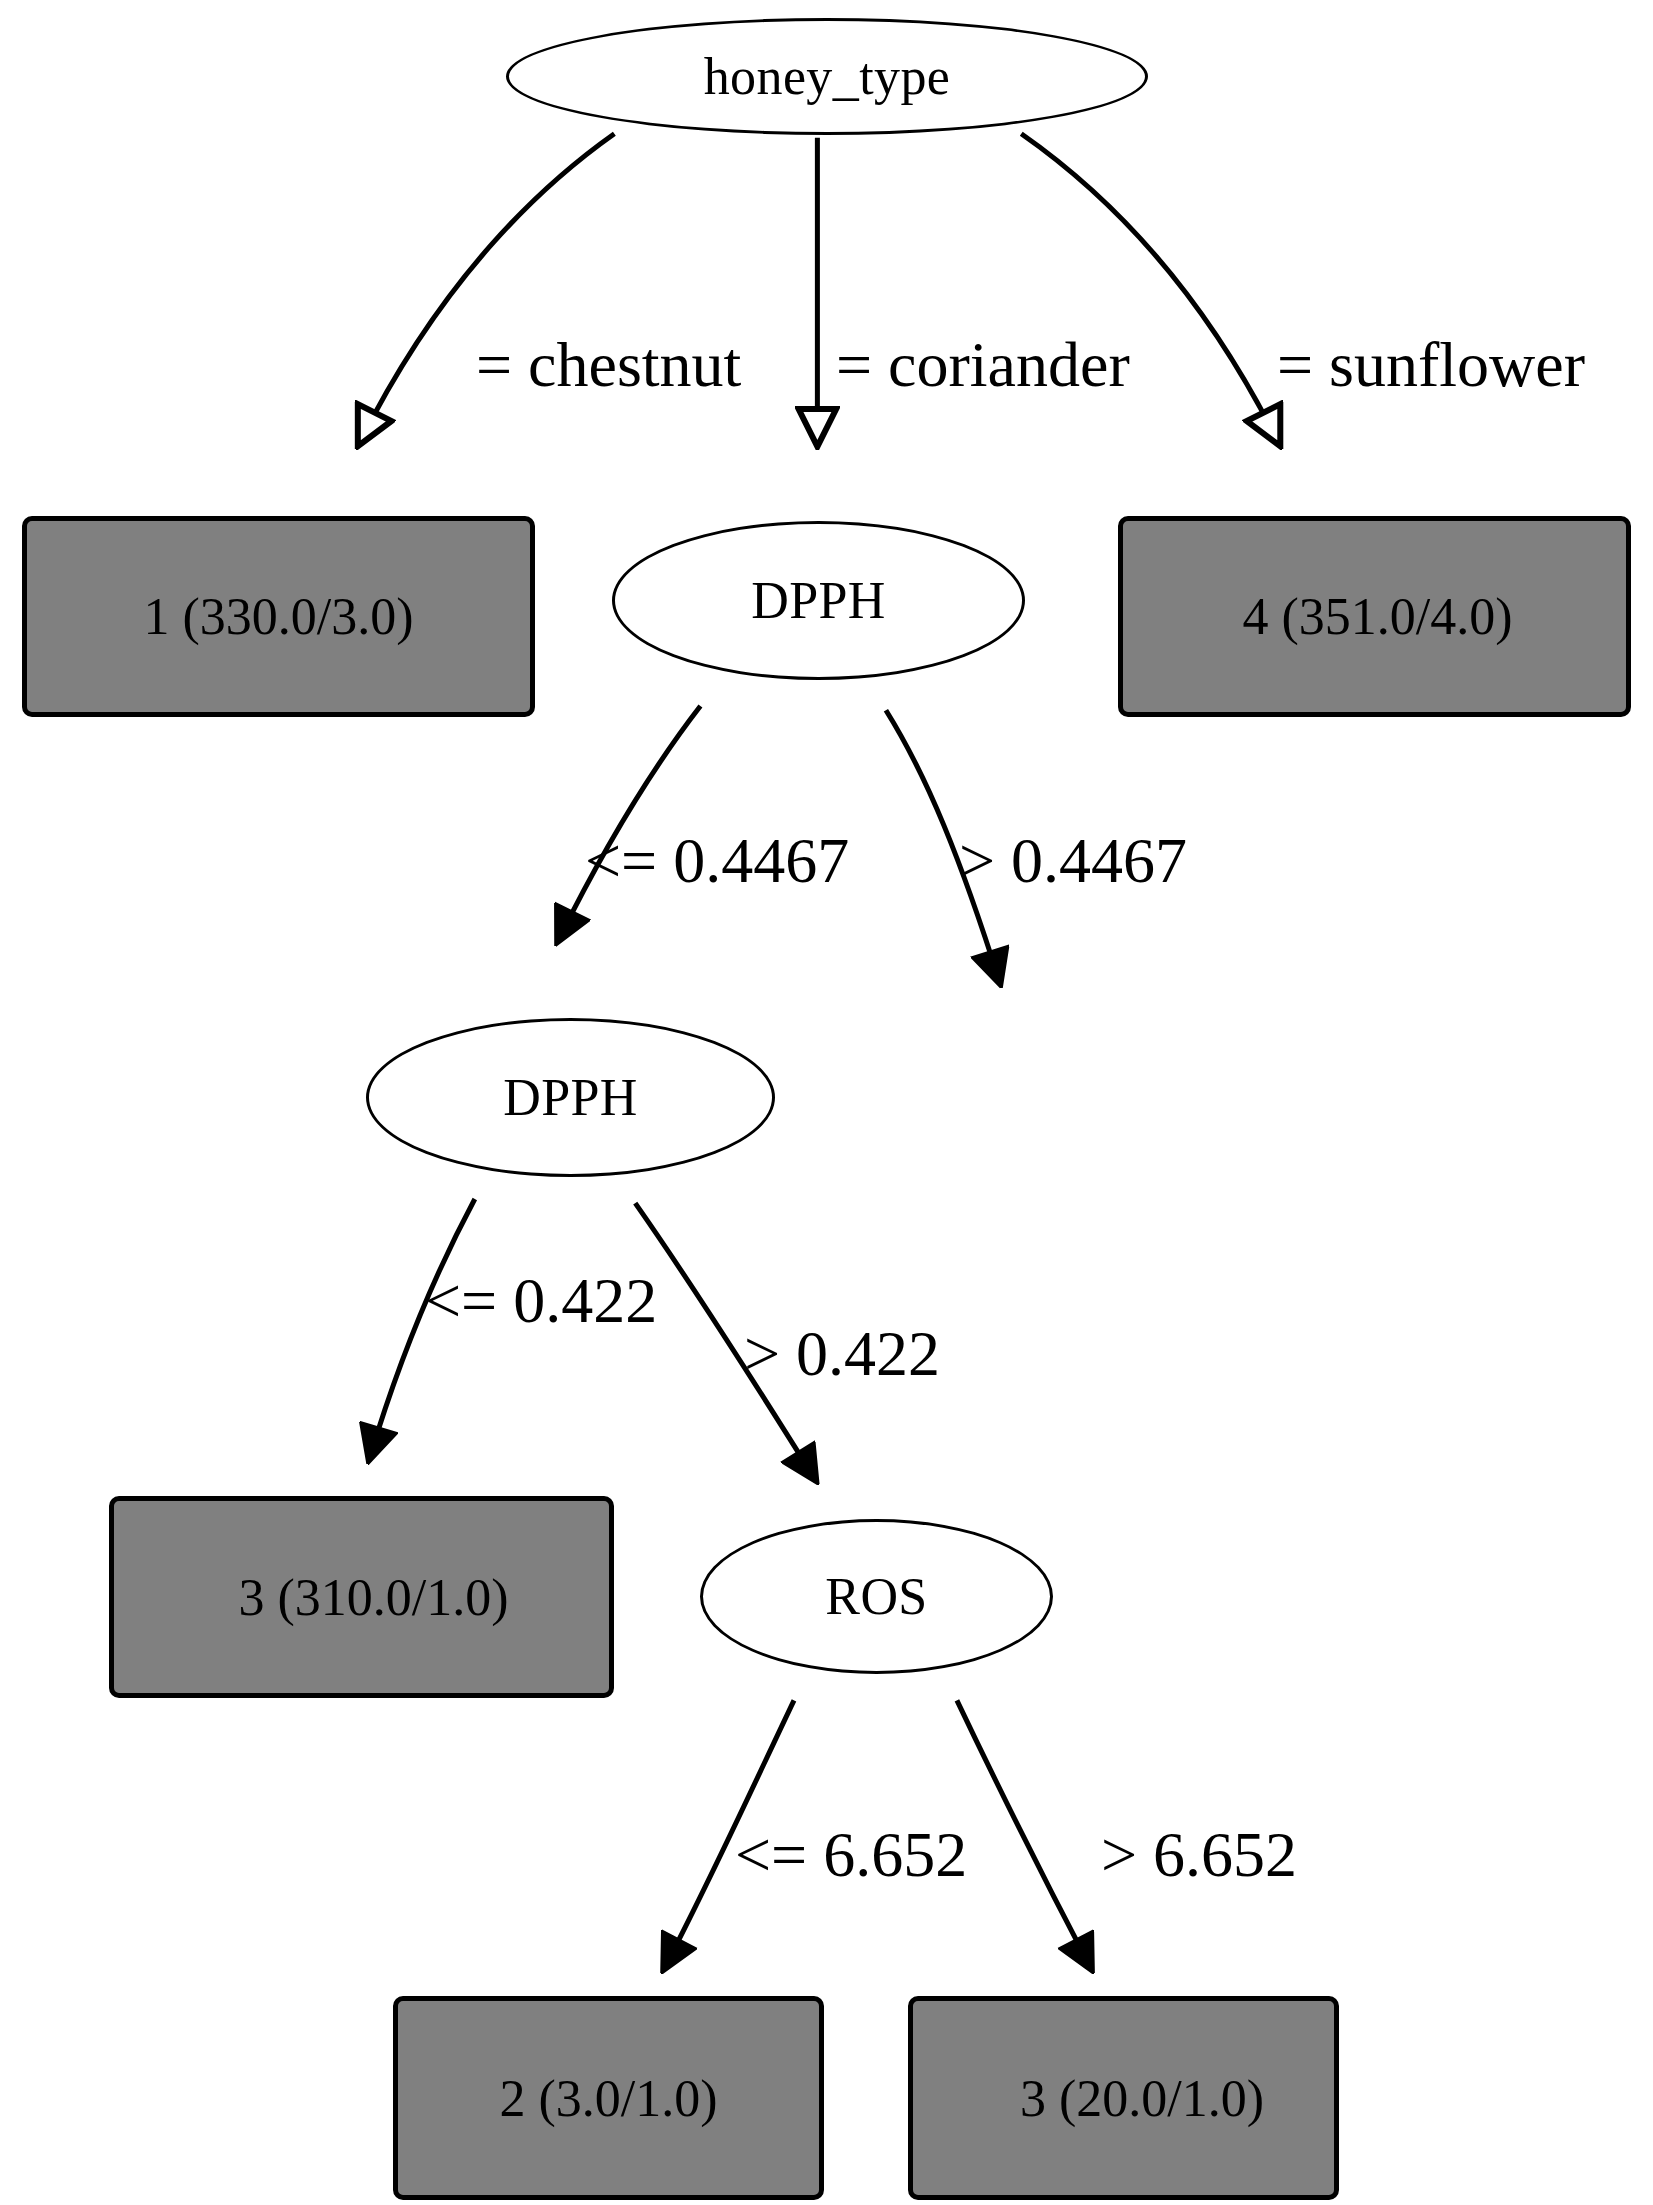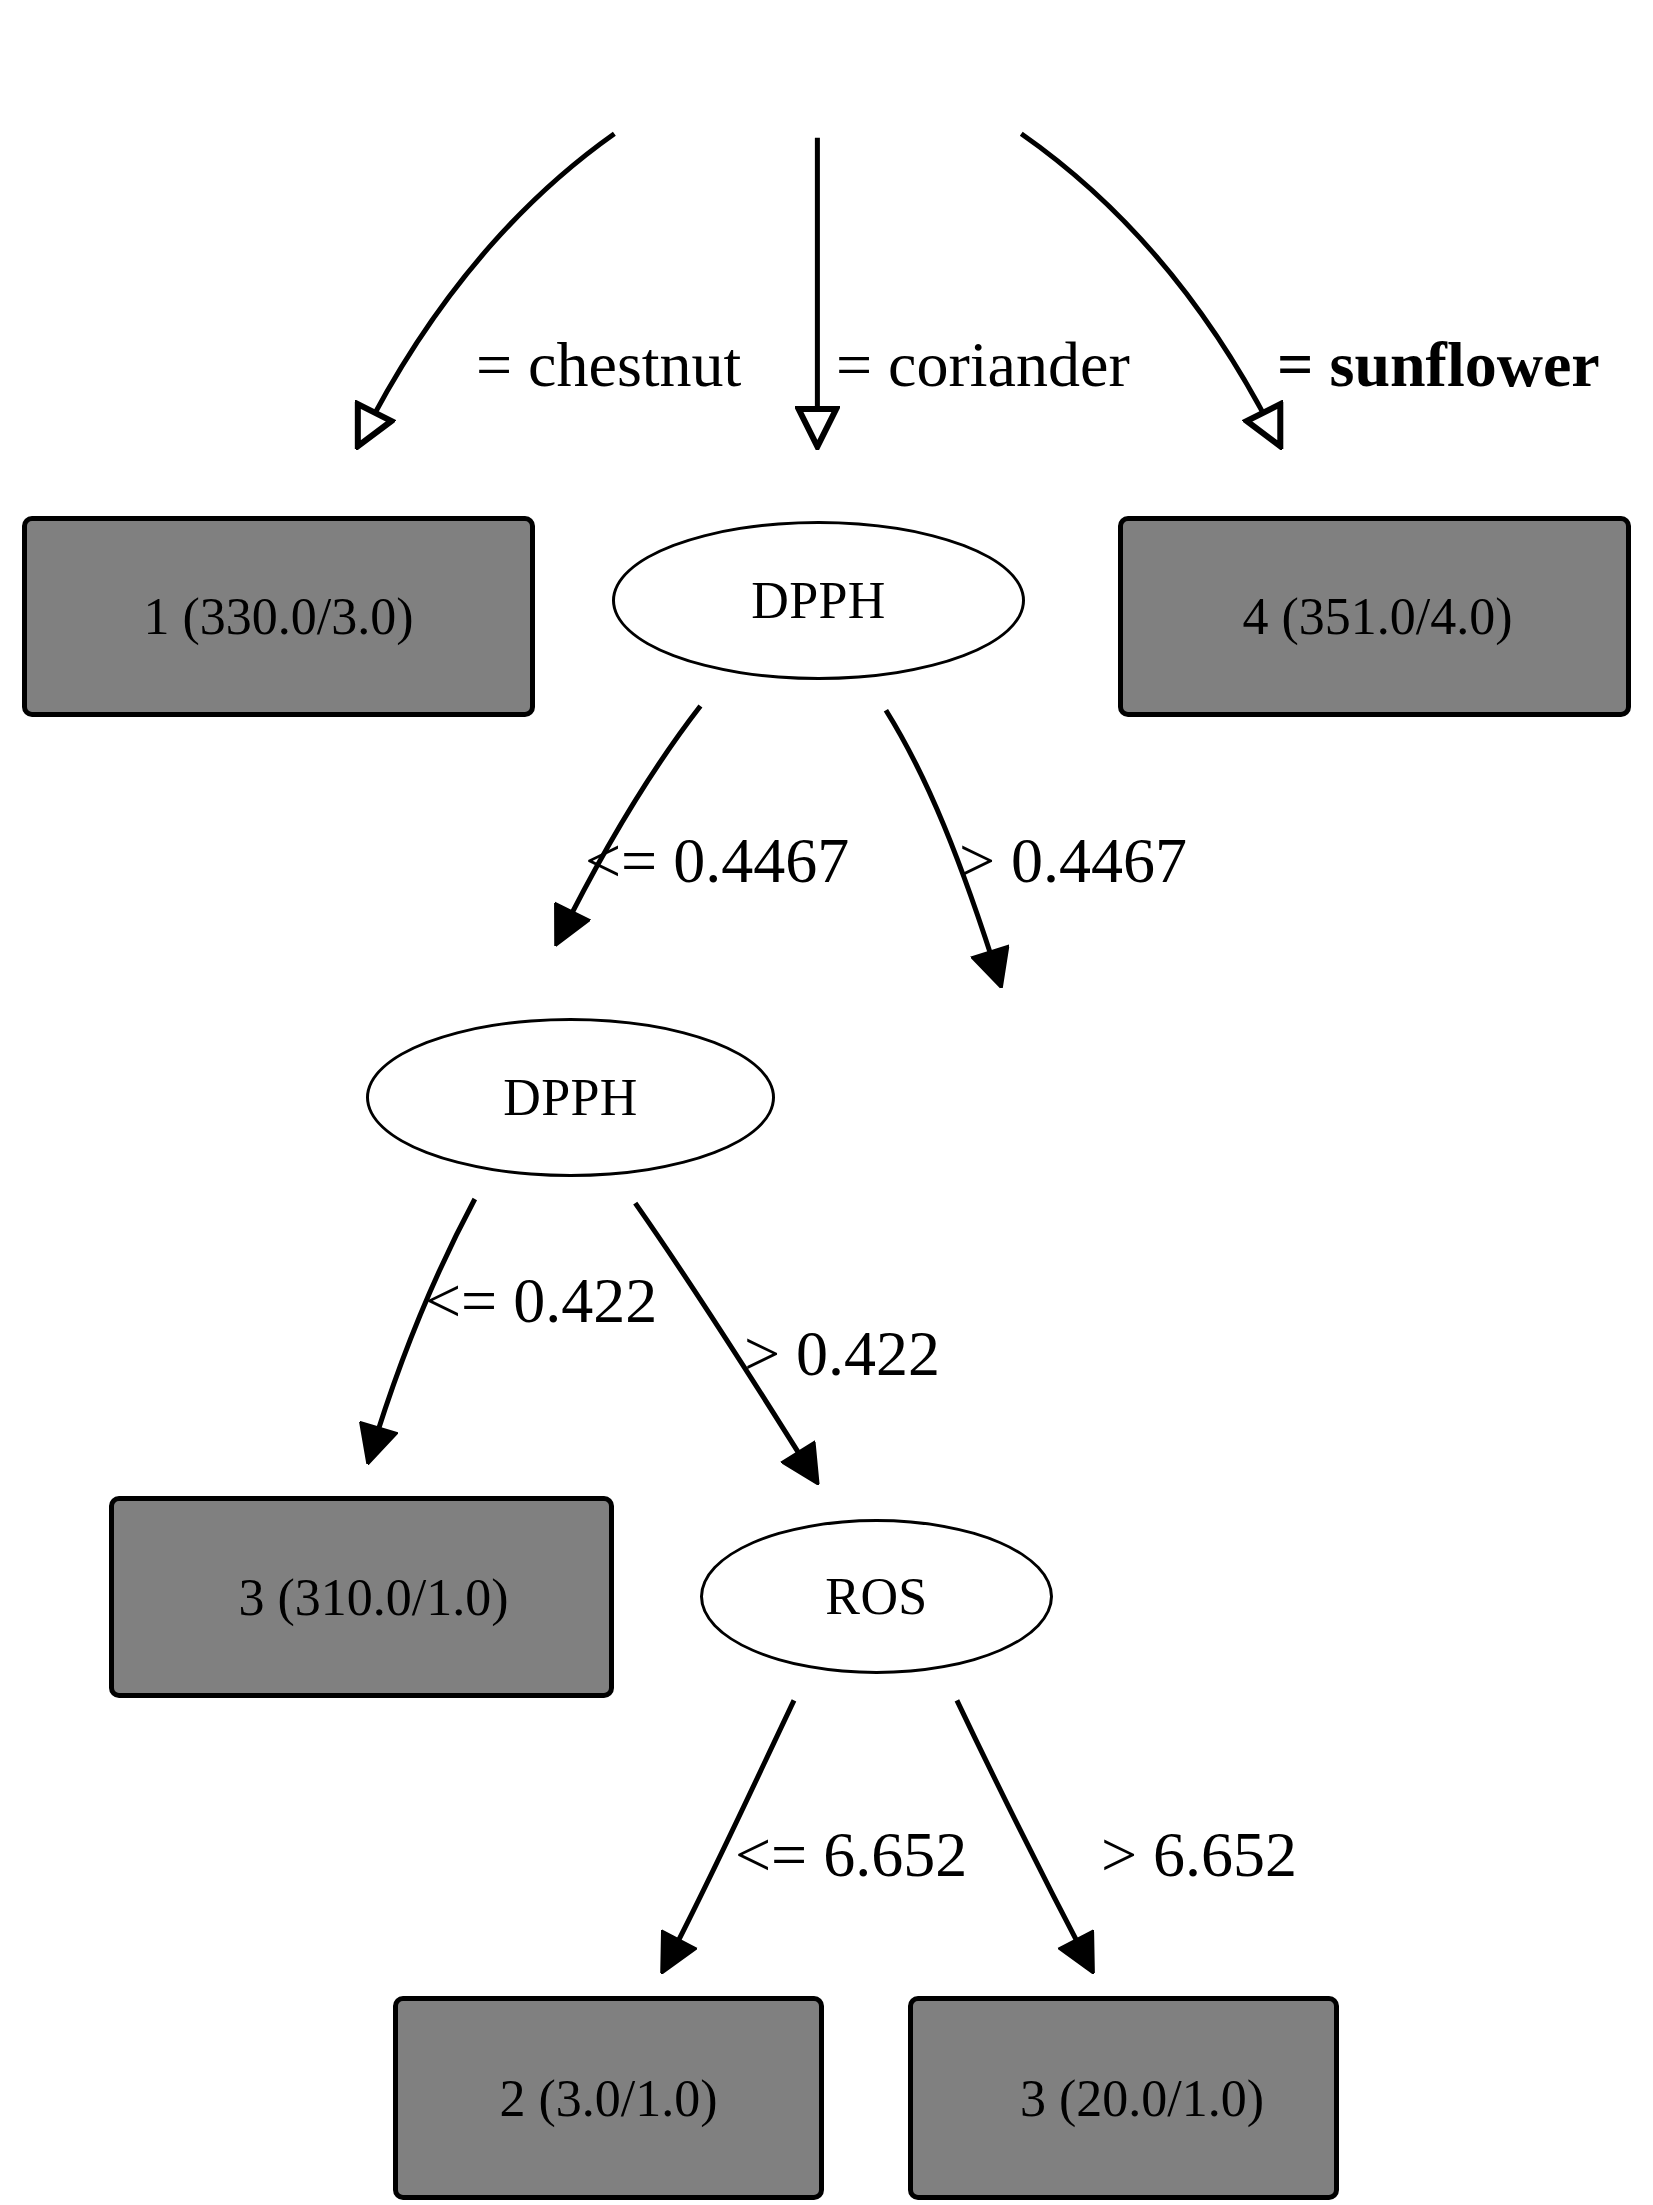--- a/index.html
+++ b/index.html
@@ -82,20 +82,21 @@
 
     <path d="M 568 1435 C 520 1525 478 1625 442 1745" fill="none" stroke="#000000" stroke-width="6" marker-end="url(#arrow-filled)"></path>
 
     <path d="M 760 1440 C 830 1540 900 1650 975 1770" fill="none" stroke="#000000" stroke-width="6" marker-end="url(#arrow-filled)"></path>
 
     <path d="M 950 2035 C 900 2140 850 2250 795 2355" fill="none" stroke="#000000" stroke-width="6" marker-end="url(#arrow-filled)"></path>
 
     <path d="M 1145 2035 C 1195 2140 1250 2250 1305 2355" fill="none" stroke="#000000" stroke-width="6" marker-end="url(#arrow-filled)"></path>
   </svg>
 
+  <div class="node node-internal" style="left:506px; top:18.4px; width:642px; height:117px;">honey_type</div>
 
   <div class="node node-leaf" style="left:22px; top:516px; width:513px; height:201px;">1 (330.0/3.0)</div>
 
   <div class="node node-internal" style="left:612px; top:521px; width:413px; height:159px;">DPPH</div>
 
   <div class="node node-leaf" style="left:1118px; top:516px; width:513px; height:201px;padding-left:6px;">4 (351.0/4.0)</div>
 
   <div class="node node-internal" style="left:366px; top:1018px; width:409px; height:159px;">DPPH</div>
 
 
@@ -104,21 +105,21 @@
   <div class="node node-internal" style="left:700px; top:1519px; width:353px; height:155px;">ROS</div>
 
   <div class="node node-leaf" style="left:393px; top:1996px; width:431px; height:204px;">2 (3.0/1.0)</div>
 
   <div class="node node-leaf" style="left:908px; top:1996px; width:431px; height:204px;padding-left:37px;">3 (20.0/1.0)</div>
 
   <div class="edge-label" style="left:476px; top:333px;">= chestnut</div>
 
   <div class="edge-label" style="left:836px; top:333px;">= coriander</div>
 
-  <div class="edge-label" style="left:1277px; top:333px;font-weight:bold;">= sunflower</div>
+  <div class="edge-label" style="left:1277px; top:333px;">= sunflower</div>
 
   <div class="edge-label" style="left:585px; top:829px;">&lt;= 0.4467</div>
 
   <div class="edge-label" style="left:959px; top:829px;text-align:right;">&gt; 0.4467</div>
 
   <div class="edge-label" style="left:425px; top:1269px;">&lt;= 0.422</div>
 
   <div class="edge-label" style="left:744px; top:1322px;">&gt; 0.422</div>
 
   <div class="edge-label" style="left:735px; top:1823px;">&lt;= 6.652</div>

